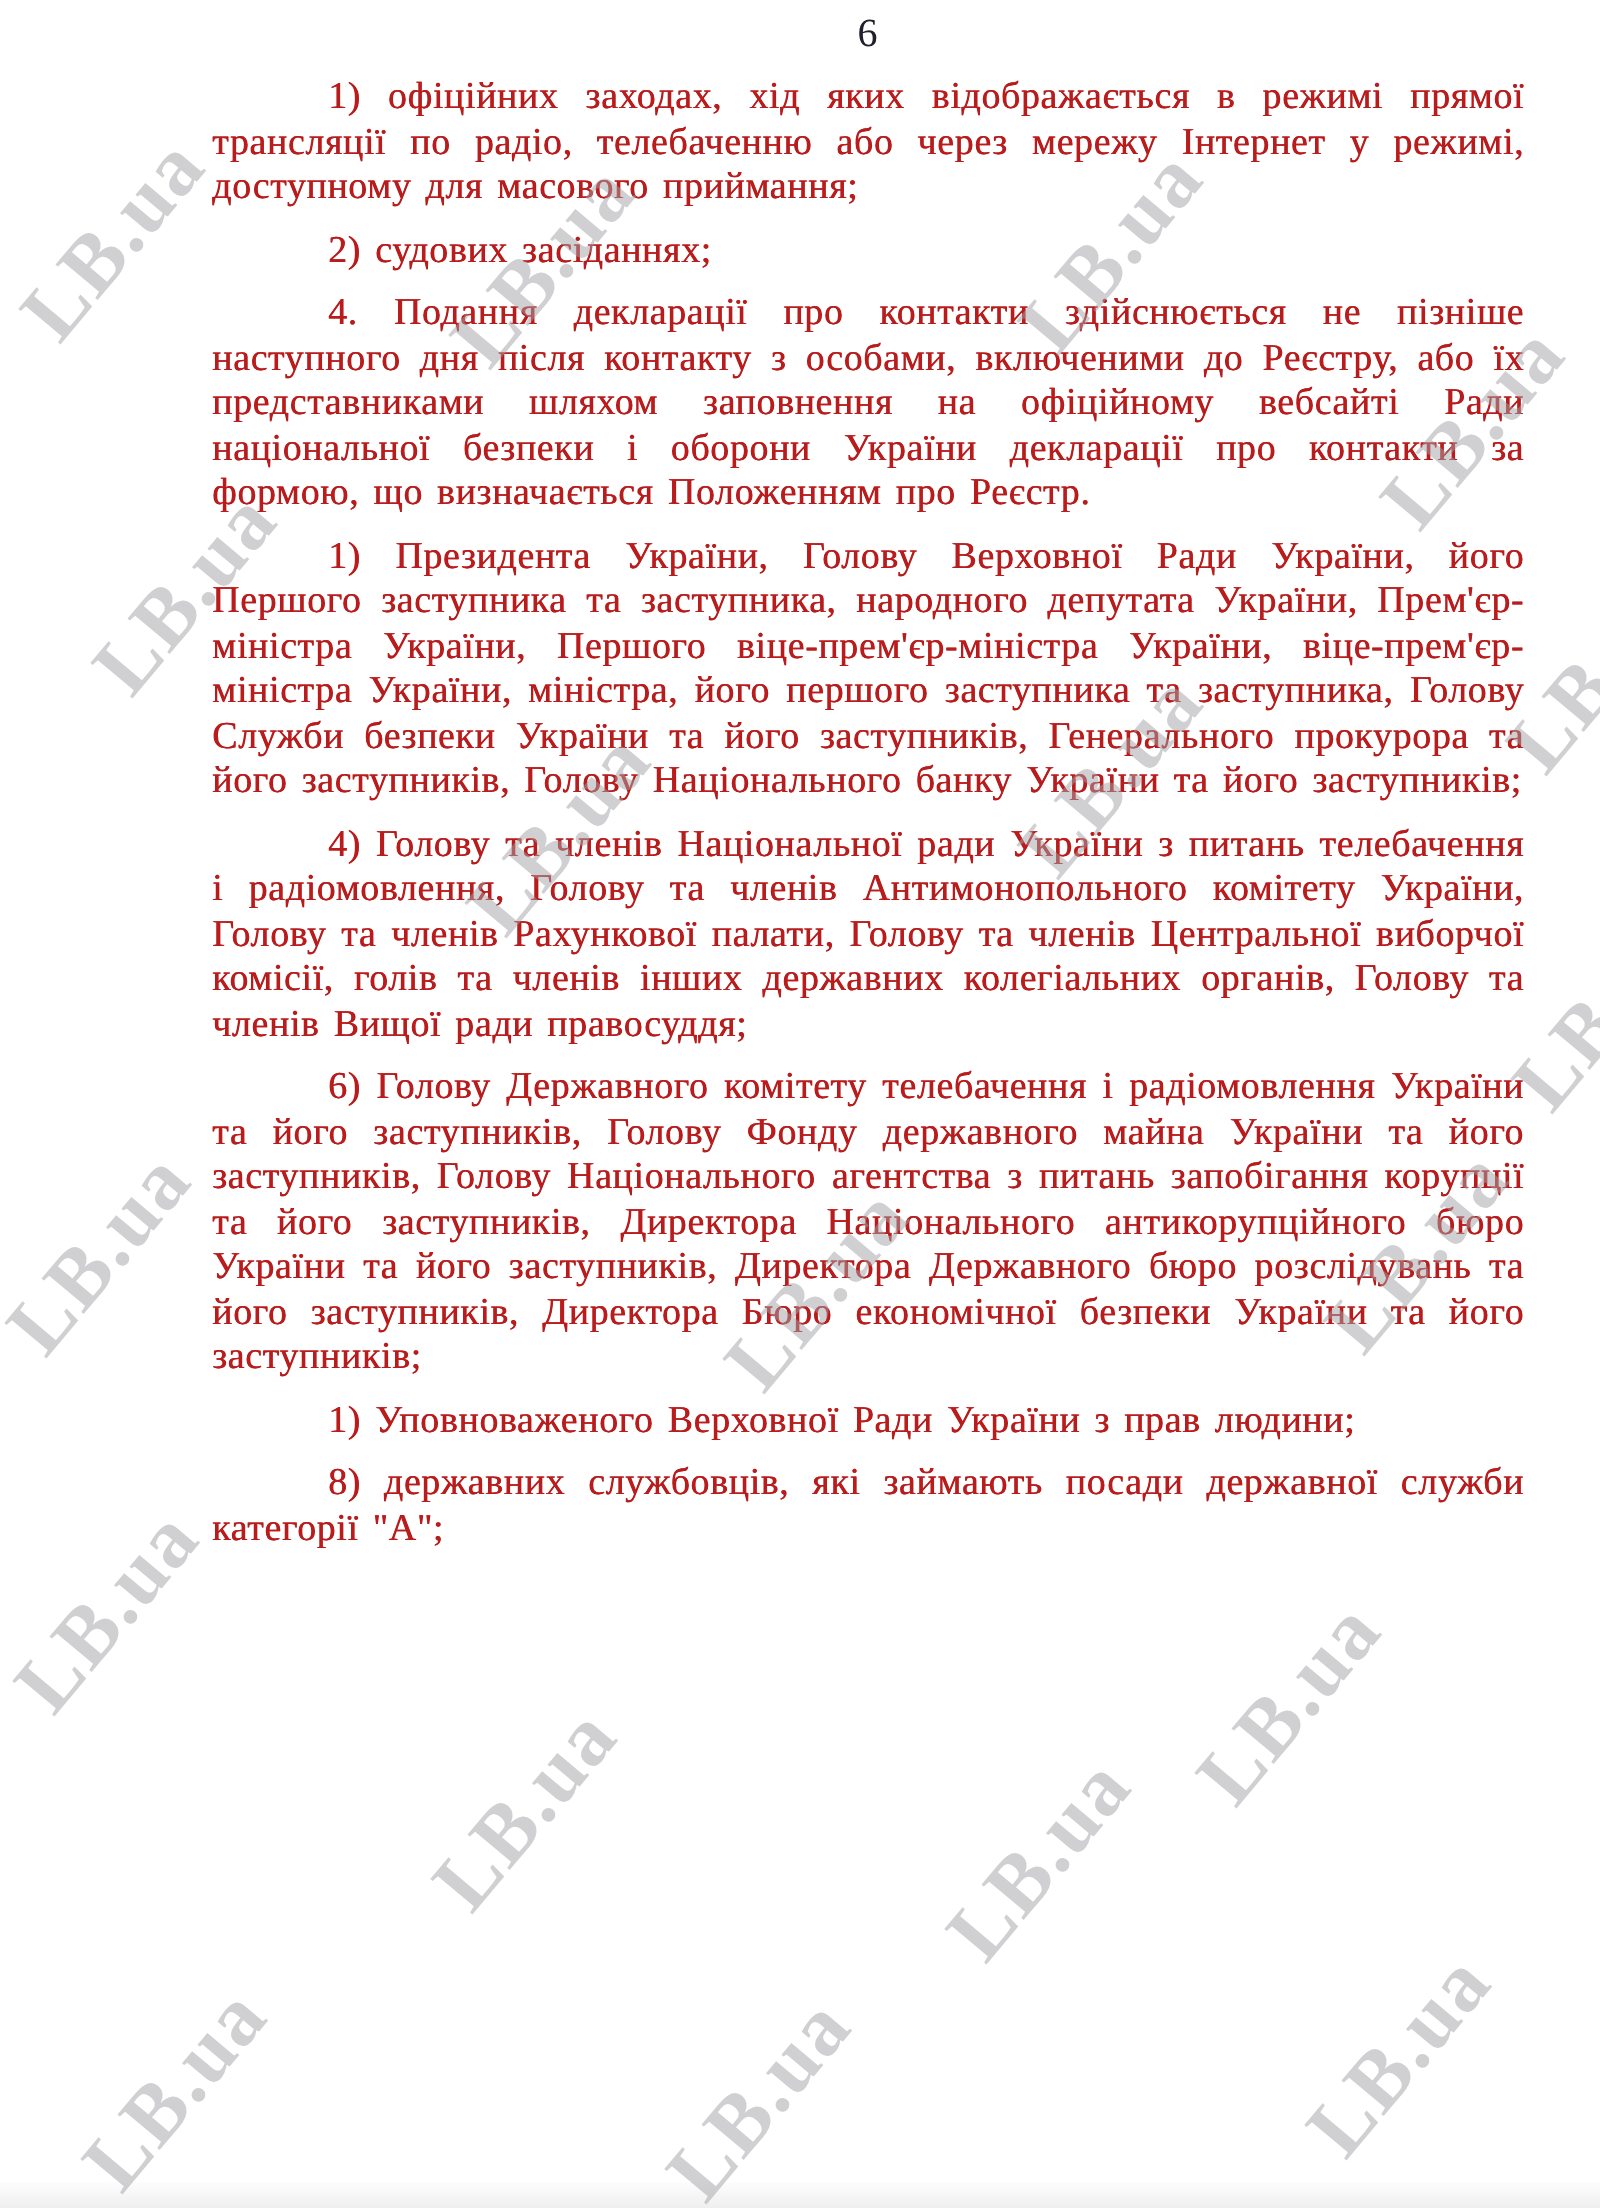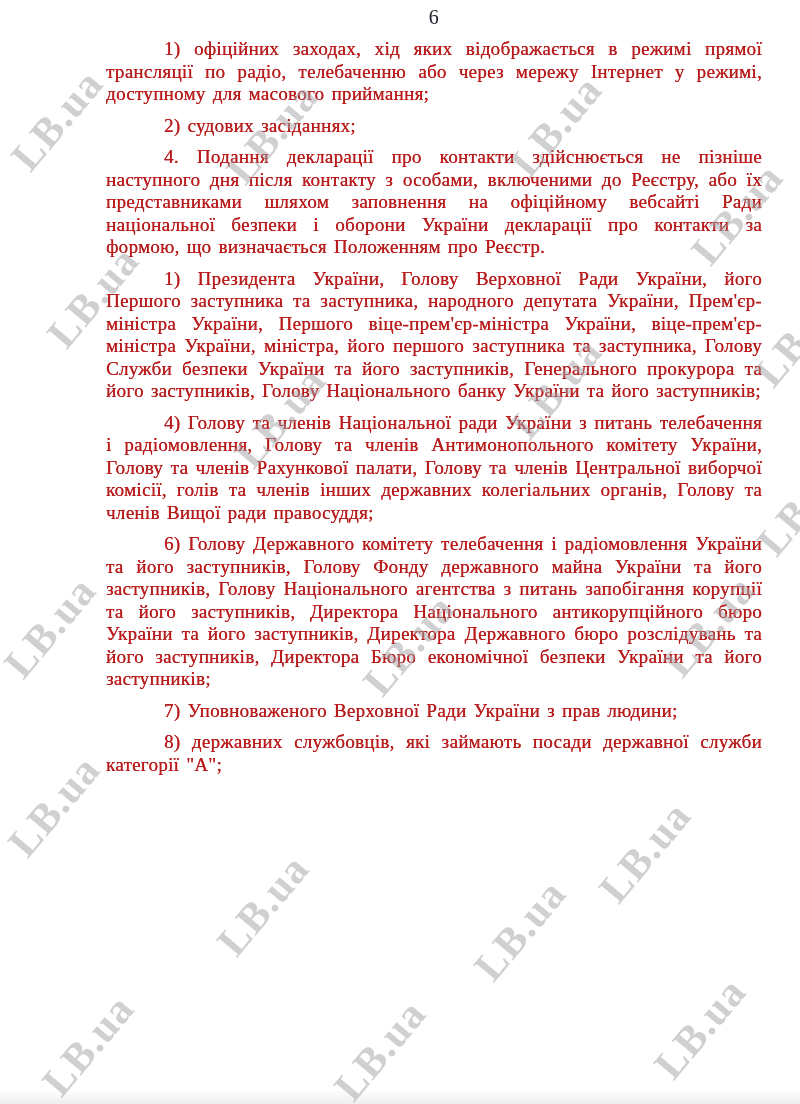--- a/index.html
+++ b/index.html
@@ -98,19 +98,19 @@
       <span class="wm" style="left: 700px; top: 1028px; color: rgb(162, 162, 166);">LB.ua</span>
     </div>
 
   <div class="content" style="color: #b91c1c;">
     <p>1) офіційних заходах, хід яких відображається в режимі прямої трансляції по радіо, телебаченню або через мережу Інтернет у режимі, доступному для масового приймання;</p>
     <p>2) судових засіданнях;</p>
     <p>4. Подання декларації про контакти здійснюється не пізніше наступного дня після контакту з особами, включеними до Реєстру, або їх представниками шляхом заповнення на офіційному вебсайті Ради національної безпеки і оборони України декларації про контакти за формою, що визначається Положенням про Реєстр.</p>
     <p>1) Президента України, Голову Верховної Ради України, його Першого заступника та заступника, народного депутата України, Прем'єр-міністра України, Першого віце-прем'єр-міністра України, віце-прем'єр-міністра України, міністра, його першого заступника та заступника, Голову Служби безпеки України та його заступників, Генерального прокурора та його заступників, Голову Національного банку України та його заступників;</p>
     <p>4) Голову та членів Національної ради України з питань телебачення і радіомовлення, Голову та членів Антимонопольного комітету України, Голову та членів Рахункової палати, Голову та членів Центральної виборчої комісії, голів та членів інших державних колегіальних органів, Голову та членів Вищої ради правосуддя;</p>
     <p>6) Голову Державного комітету телебачення і радіомовлення України та його заступників, Голову Фонду державного майна України та його заступників, Голову Національного агентства з питань запобігання корупції та його заступників, Директора Національного антикорупційного бюро України та його заступників, Директора Державного бюро розслідувань та його заступників, Директора Бюро економічної безпеки України та його заступників;</p>
-    <p>7) Уповноваженого Верховної Ради України з прав людини;</p>
+    <p>1) Уповноваженого Верховної Ради України з прав людини;</p>
     <p>8) державних службовців, які займають посади державної служби категорії "А";</p>
   </div>
 
   <div class="bottom-edge"></div>
 
 </div>
 
 </body></html>

